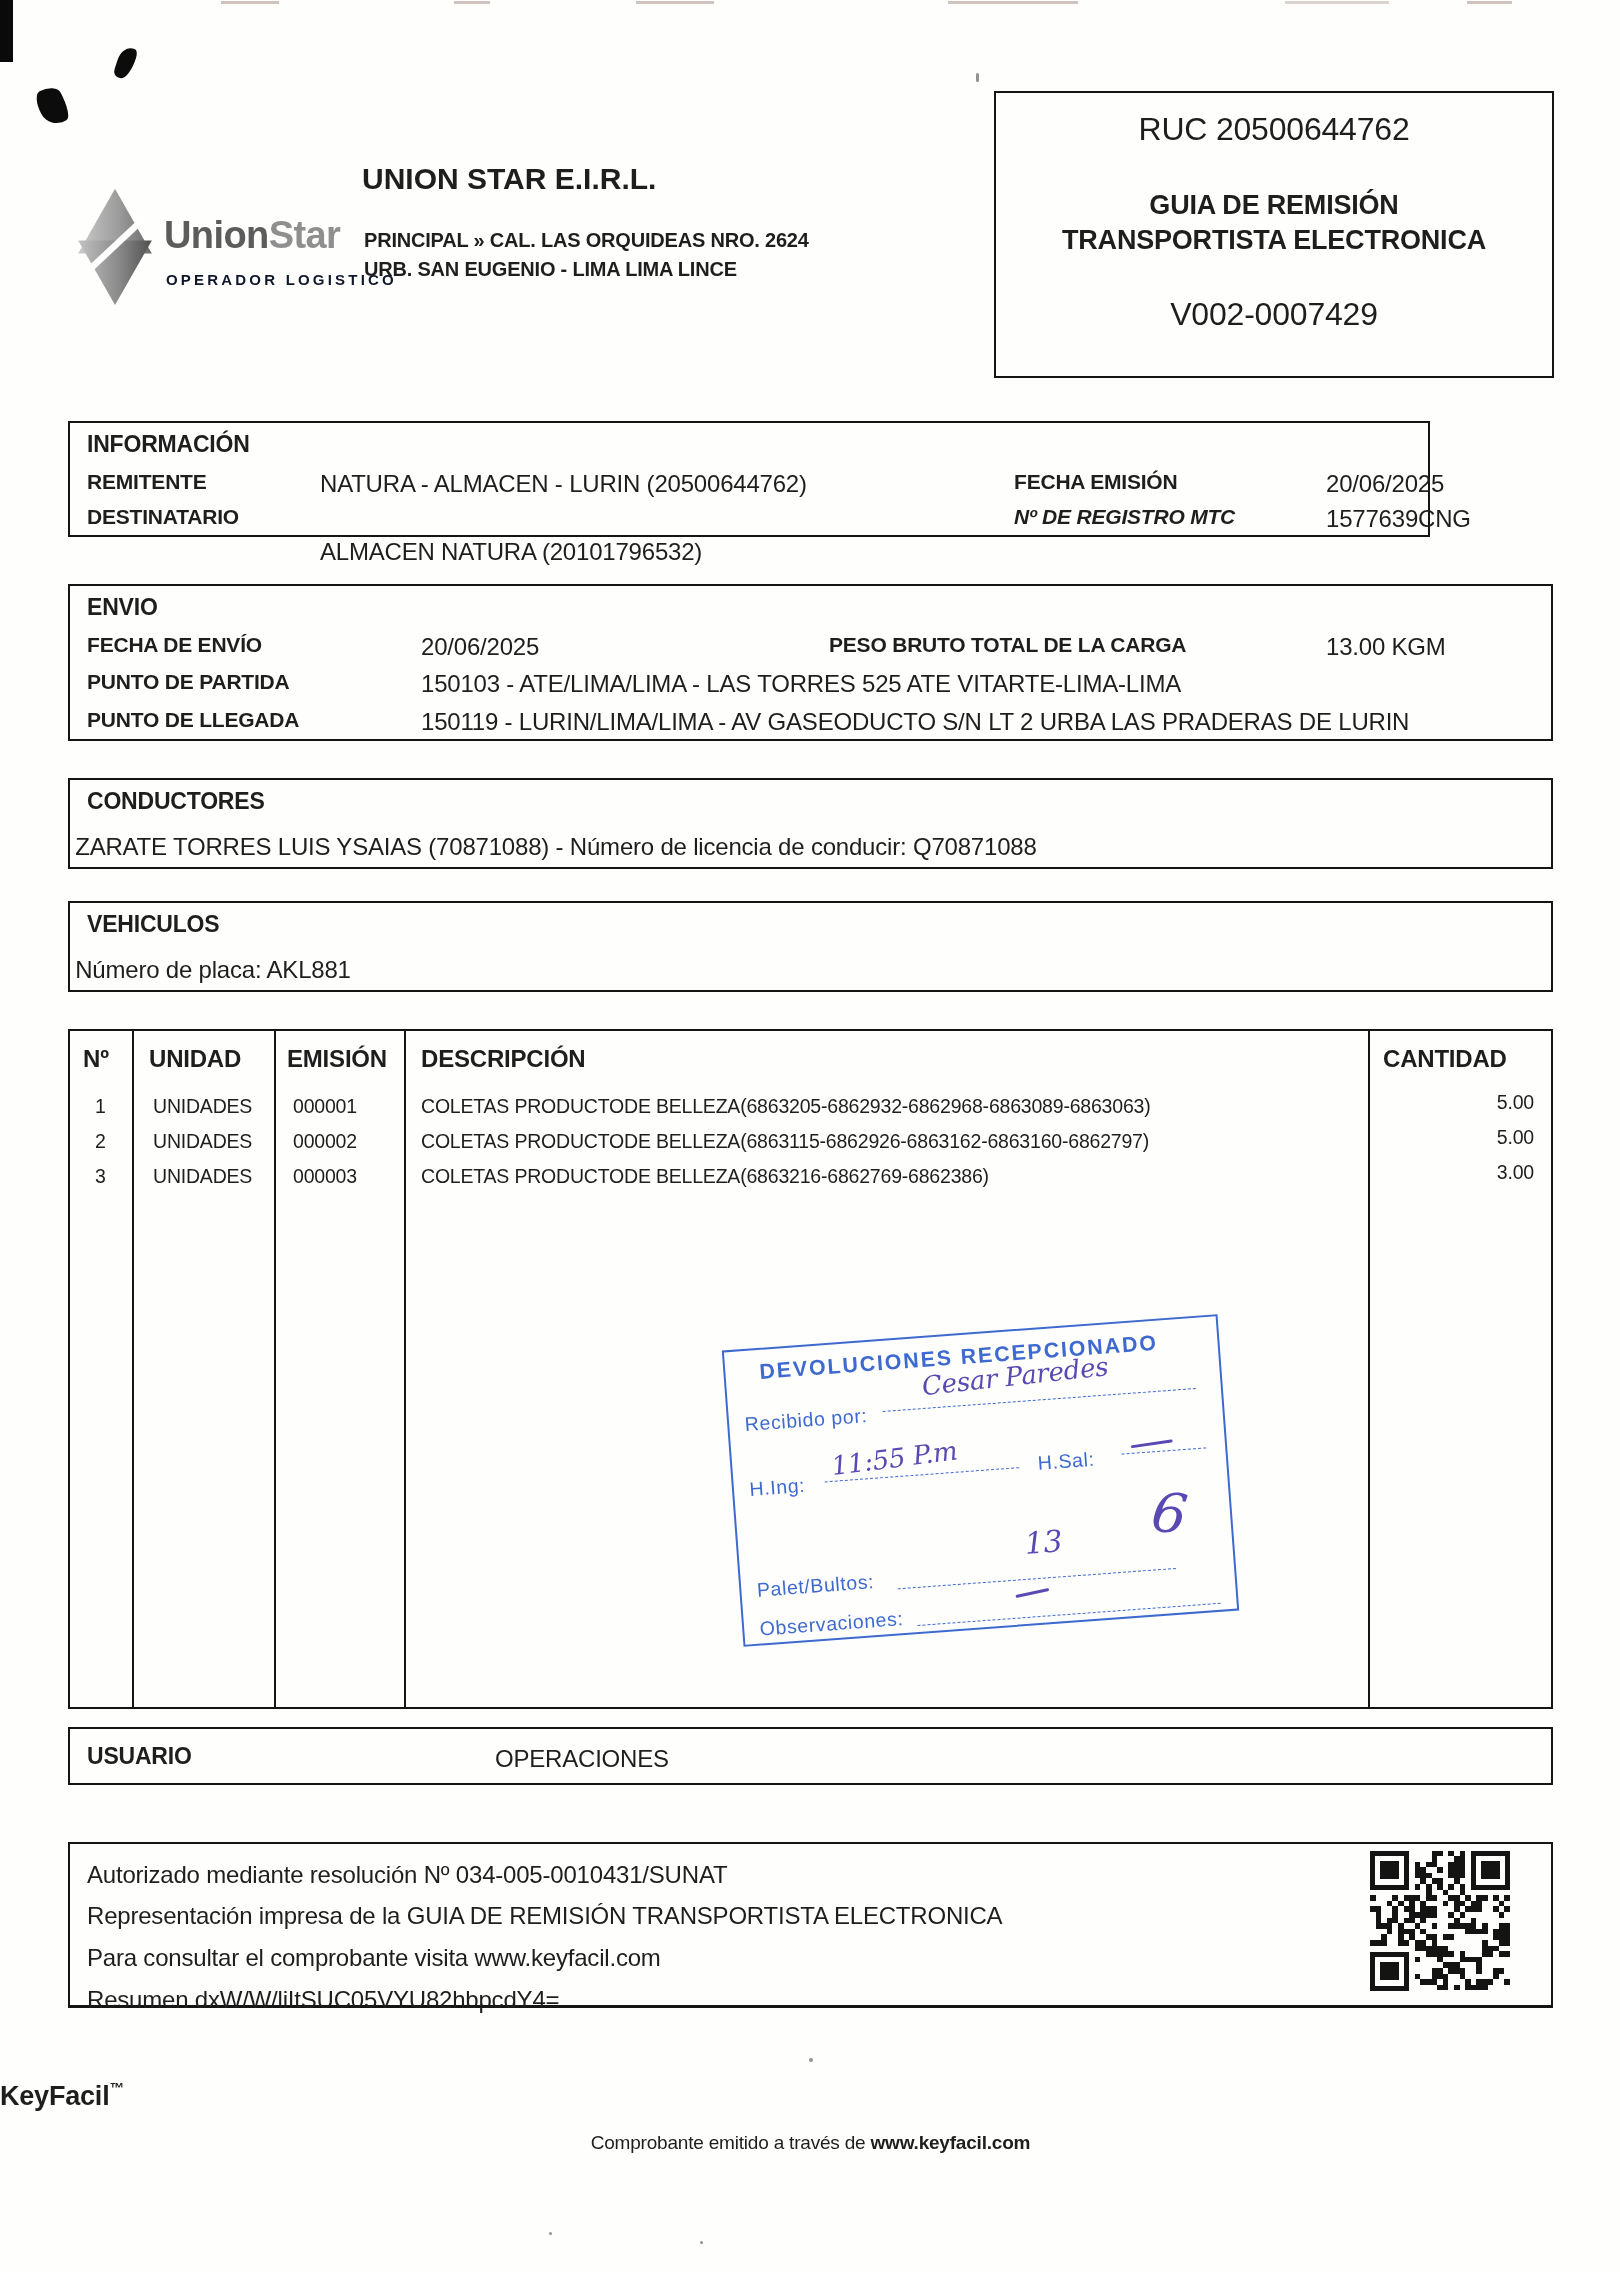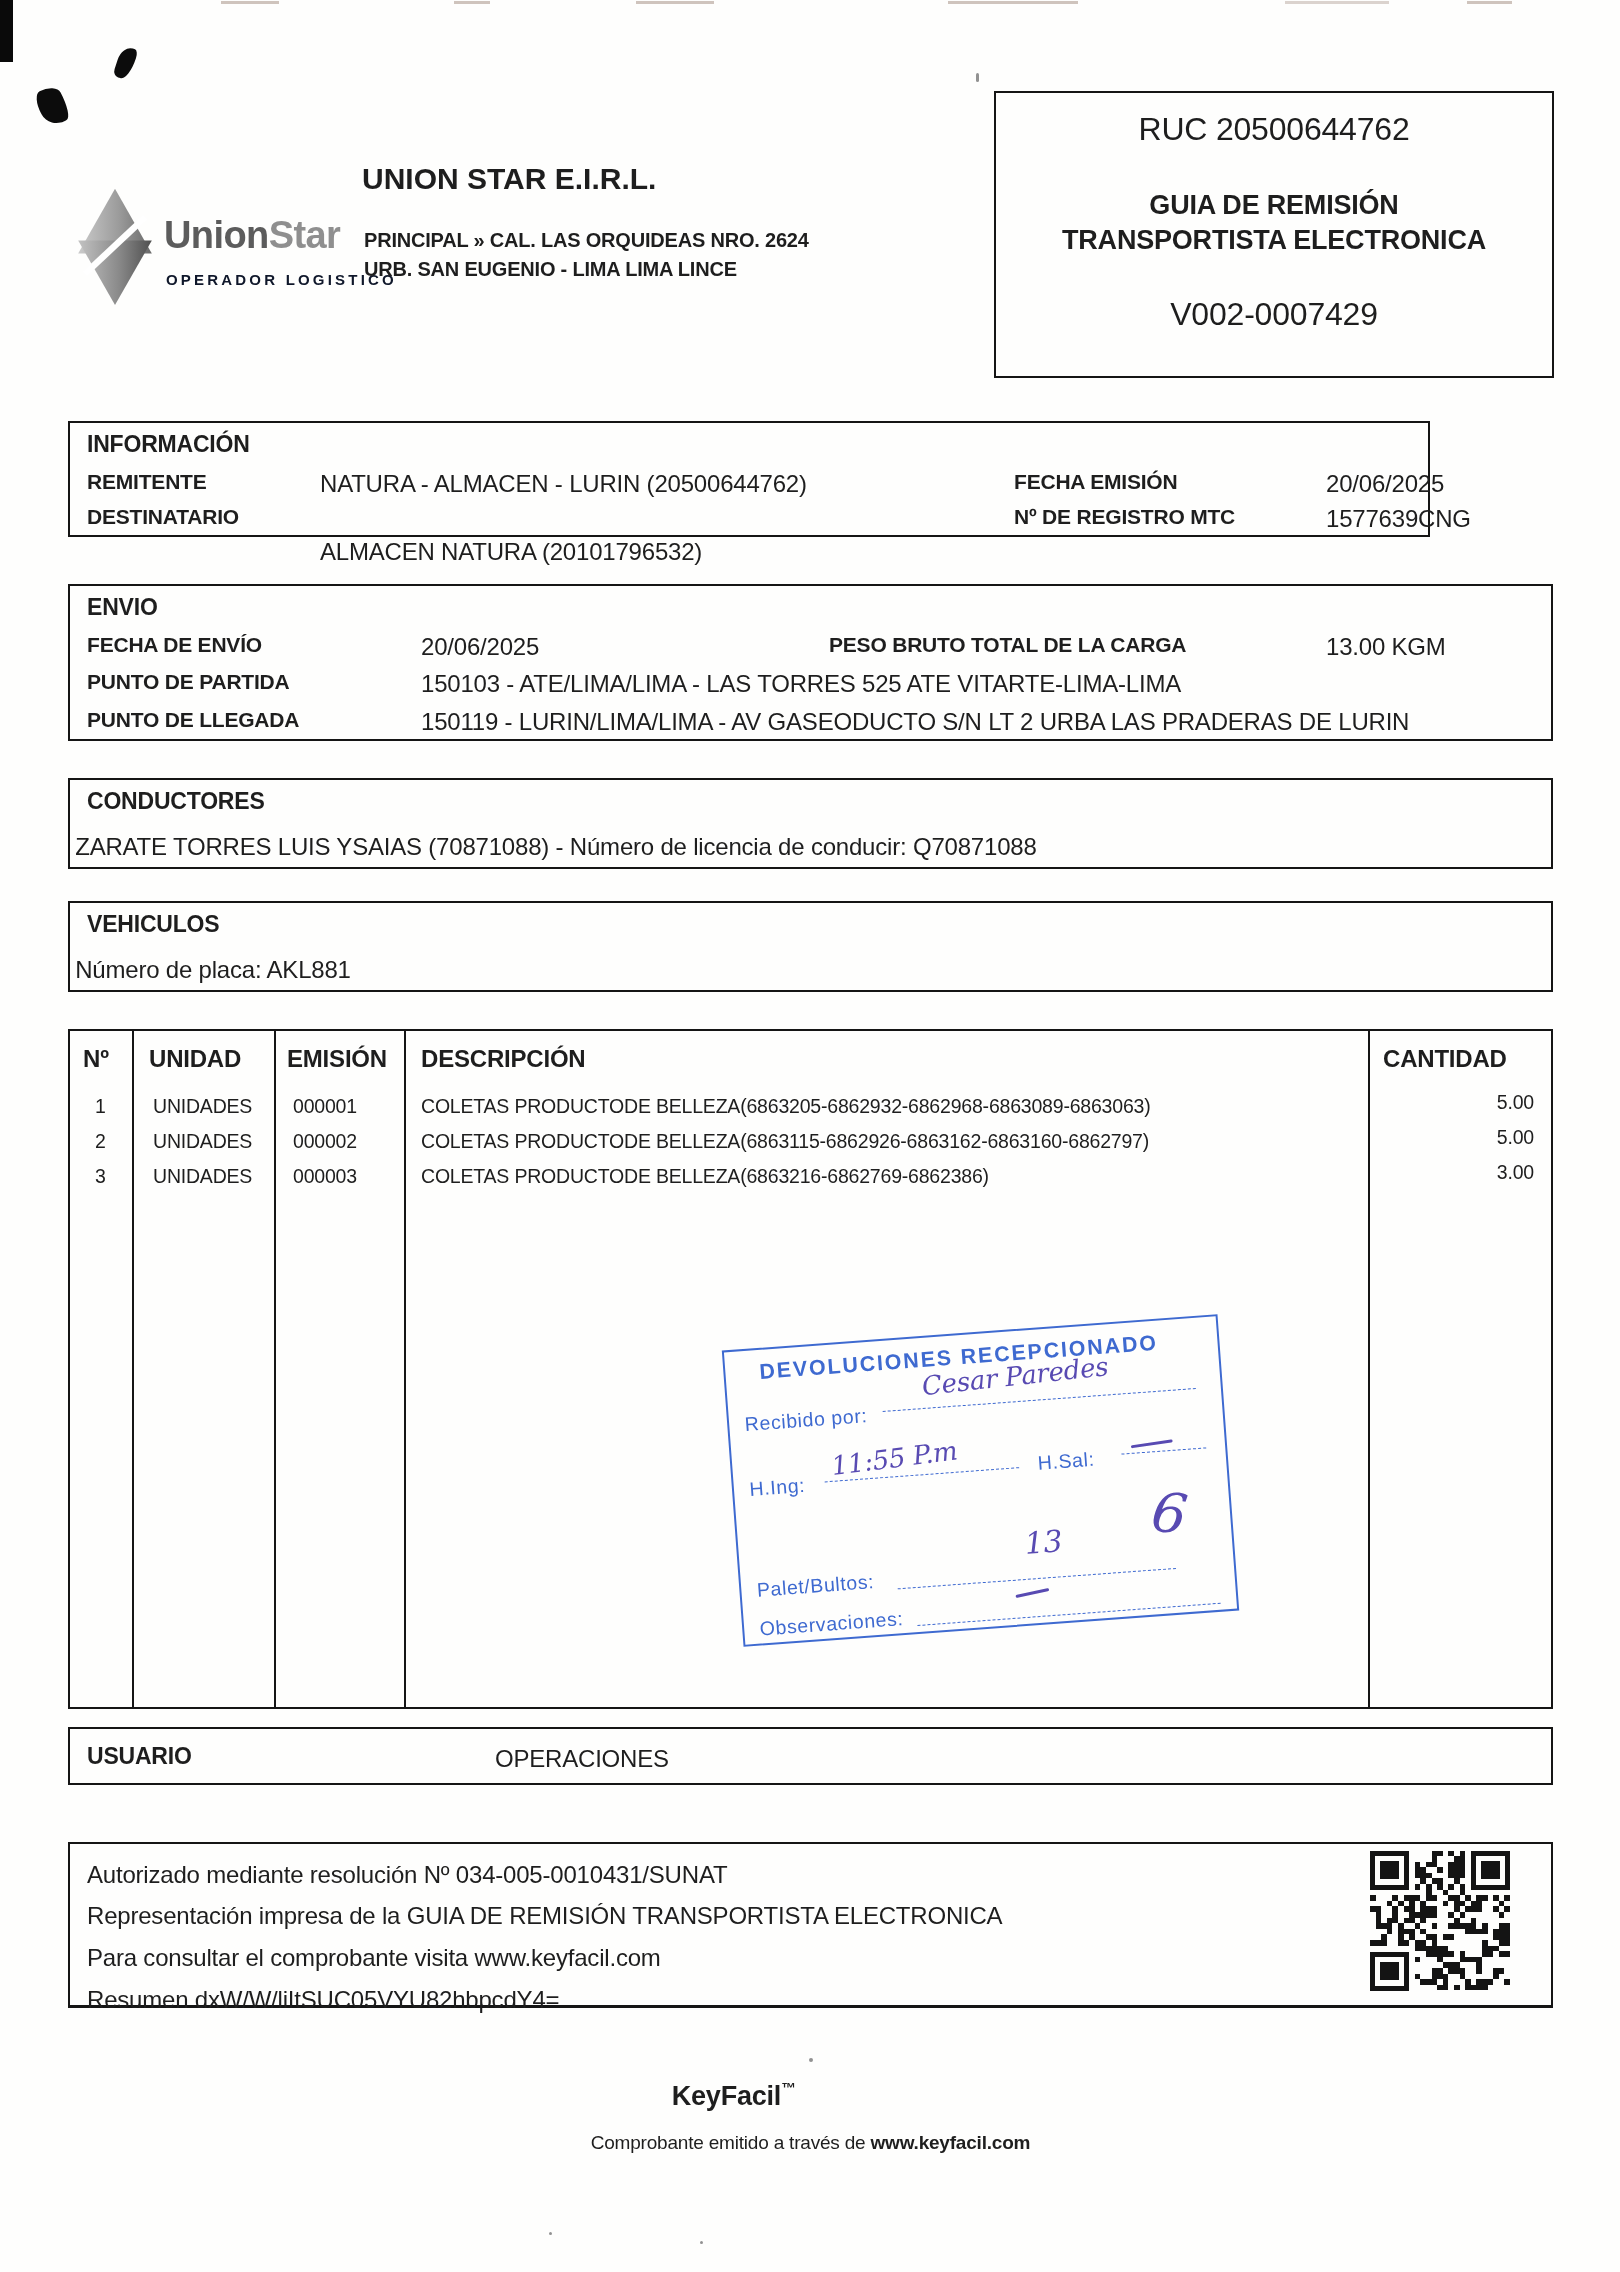--- a/index.html
+++ b/index.html
@@ -118,21 +118,21 @@
   </div>
 
   <div class="box" style="left:68px;top:421px;width:1362px;height:116px;">
     <div class="abs sec-title" style="left:17px;top:7.8px;">INFORMACIÓN</div>
     <div class="abs lbl" style="left:17px;top:47px;">REMITENTE</div>
     <div class="abs val" style="left:250px;top:47px;">NATURA - ALMACEN - LURIN (20500644762)</div>
     <div class="abs lbl" style="left:944px;top:47px;">FECHA EMISIÓN</div>
     <div class="abs val" style="left:1256px;top:47px;">20/06/2025</div>
     <div class="abs lbl" style="left:17px;top:82px;">DESTINATARIO</div>
     <div class="abs val" style="left:250px;top:82px;margin-top:33px;">ALMACEN NATURA (20101796532)</div>
-    <div class="abs lbl" style="left:944px;top:82px;">Nº DE REGISTRO MTC</div>
+    <div class="abs lbl" style="left:944px;top:82px;font-style:italic;">Nº DE REGISTRO MTC</div>
     <div class="abs val" style="left:1256px;top:82px;">1577639CNG</div>
   </div>
 
   <div class="box" style="left:68px;top:584px;width:1485px;height:157px;">
     <div class="abs sec-title" style="left:17px;top:7.8px;">ENVIO</div>
     <div class="abs lbl" style="left:17px;top:47px;">FECHA DE ENVÍO</div>
     <div class="abs val" style="left:351px;top:47px;">20/06/2025</div>
     <div class="abs lbl" style="left:759px;top:47px;">PESO BRUTO TOTAL DE LA CARGA</div>
     <div class="abs val" style="left:1256px;top:47px;">13.00 KGM</div>
     <div class="abs lbl" style="left:17px;top:84px;">PUNTO DE PARTIDA</div>
@@ -423,21 +423,21 @@
           <i style="grid-row-start: 25; grid-column-start: 19;"></i>
           <i style="grid-row-start: 25; grid-column-start: 20;"></i>
           <i style="grid-row-start: 25; grid-column-start: 21;"></i>
         </div>
       <div class="finder f-tl"></div>
       <div class="finder f-tr"></div>
       <div class="finder f-bl"></div>
     </div>
   </div>
 
-  <div class="abs" style="left:0;top:2080px;width:1467px;text-align:center;">
+  <div class="abs" style="left:0;top:2080px;width:1467px;text-align:left;">
     <span class="kf-title">KeyFacil</span><span class="kf-tm">™</span>
   </div>
   <div class="abs kf-tag" style="left:0;top:2132px;width:1621px;text-align:center;">
     <span>Comprobante emitido a través de </span><span class="bold">www.keyfacil.com</span>
   </div>
 
 </div>
 
 
 </body></html>

